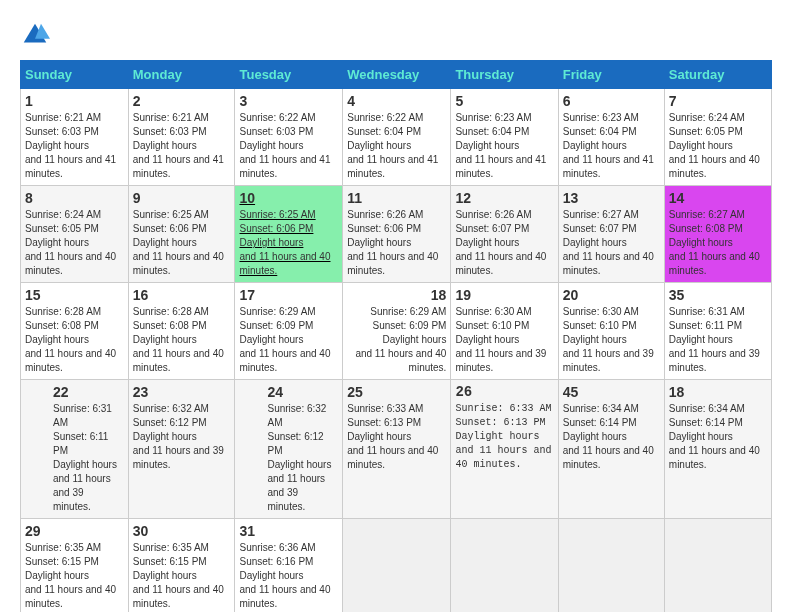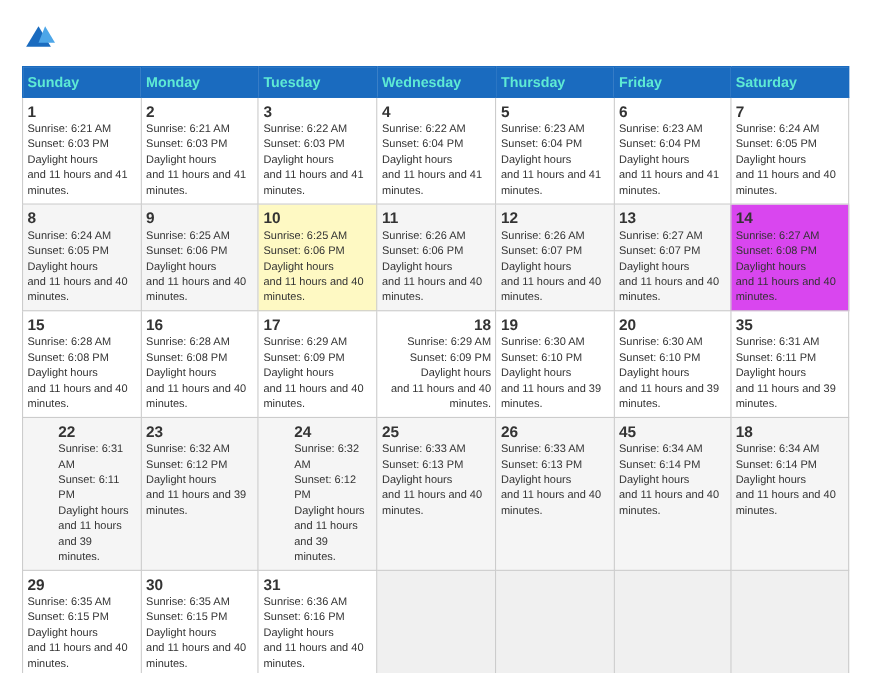--- a/index.html
+++ b/index.html
@@ -155,21 +155,21 @@
       </tr>
       <tr>
         <td style="background: rgb(245, 245, 245);">
           <span class="day-num">8</span>
           <div class="day-info">Sunrise: 6:24 AM<br>Sunset: 6:05 PM<br>Daylight hours<br>and 11 hours and 40 minutes.</div>
         </td>
         <td style="background: rgb(245, 245, 245);">
           <span class="day-num">9</span>
           <div class="day-info">Sunrise: 6:25 AM<br>Sunset: 6:06 PM<br>Daylight hours<br>and 11 hours and 40 minutes.</div>
         </td>
-        <td style="background: #fef9c3;">
+        <td style="background: #86efac; text-decoration: underline;">
           <span class="day-num">10</span>
           <div class="day-info">Sunrise: 6:25 AM<br>Sunset: 6:06 PM<br>Daylight hours<br>and 11 hours and 40 minutes.</div>
         </td>
         <td style="background: rgb(245, 245, 245);">
           <span class="day-num">11</span>
           <div class="day-info">Sunrise: 6:26 AM<br>Sunset: 6:06 PM<br>Daylight hours<br>and 11 hours and 40 minutes.</div>
         </td>
         <td style="background: rgb(245, 245, 245);">
           <span class="day-num">12</span>
           <div class="day-info">Sunrise: 6:26 AM<br>Sunset: 6:07 PM<br>Daylight hours<br>and 11 hours and 40 minutes.</div>
@@ -223,21 +223,21 @@
           <div class="day-info">Sunrise: 6:32 AM<br>Sunset: 6:12 PM<br>Daylight hours<br>and 11 hours and 39 minutes.</div>
         </td>
         <td style="background: rgb(245, 245, 245); padding-left: 32px;">
           <span class="day-num">24</span>
           <div class="day-info">Sunrise: 6:32 AM<br>Sunset: 6:12 PM<br>Daylight hours<br>and 11 hours and 39 minutes.</div>
         </td>
         <td style="background: rgb(245, 245, 245);">
           <span class="day-num">25</span>
           <div class="day-info">Sunrise: 6:33 AM<br>Sunset: 6:13 PM<br>Daylight hours<br>and 11 hours and 40 minutes.</div>
         </td>
-        <td style="background: rgb(245, 245, 245);">
+        <td style="background: rgb(245, 245, 245); font-family: Liberation Mono, monospace;">
           <span class="day-num">26</span>
           <div class="day-info">Sunrise: 6:33 AM<br>Sunset: 6:13 PM<br>Daylight hours<br>and 11 hours and 40 minutes.</div>
         </td>
         <td style="background: rgb(245, 245, 245);">
           <span class="day-num">45</span>
           <div class="day-info">Sunrise: 6:34 AM<br>Sunset: 6:14 PM<br>Daylight hours<br>and 11 hours and 40 minutes.</div>
         </td>
         <td style="background: rgb(245, 245, 245);">
           <span class="day-num">18</span>
           <div class="day-info">Sunrise: 6:34 AM<br>Sunset: 6:14 PM<br>Daylight hours<br>and 11 hours and 40 minutes.</div>

